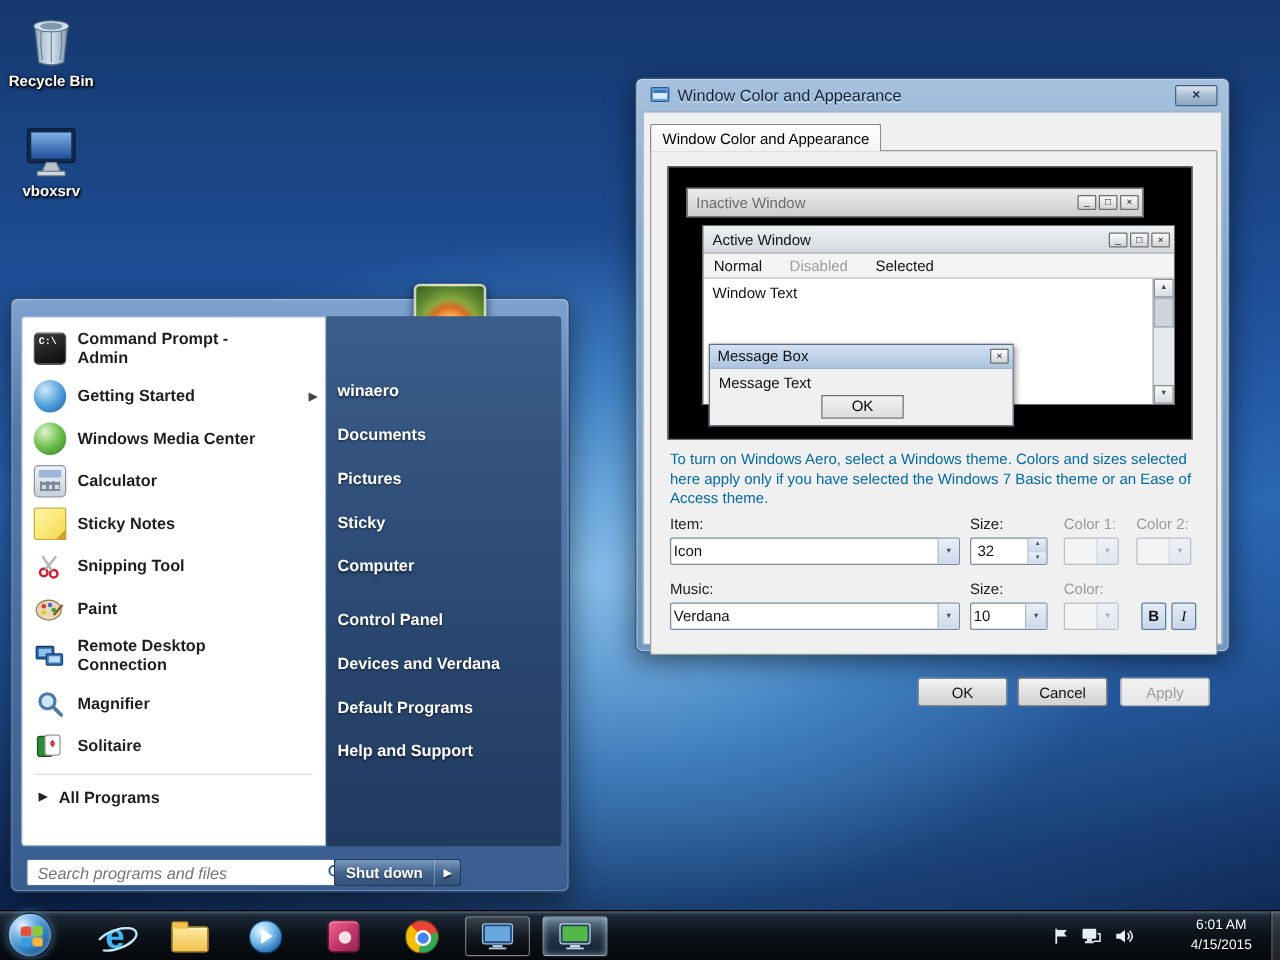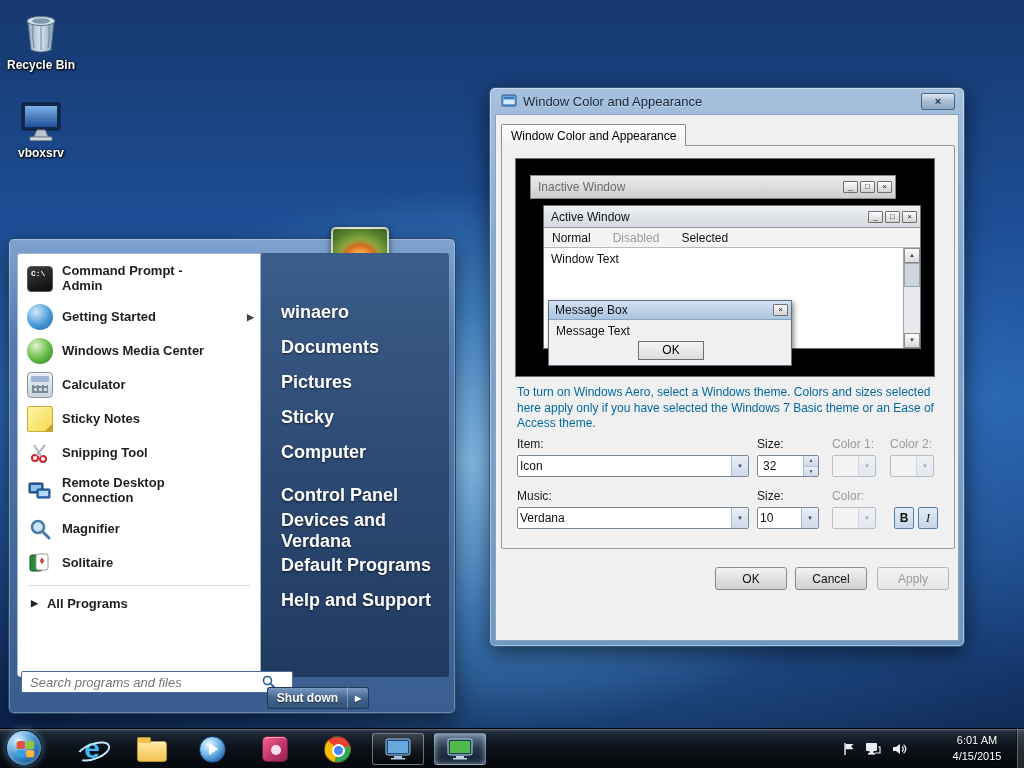--- a/index.html
+++ b/index.html
@@ -34,39 +34,39 @@
   .ic-wmc{border-radius:50%;background:radial-gradient(circle at 35% 30%, #dff2cf, #6cc04a 50%, #2a7a1e);}
   .ic-calc{background:linear-gradient(#eef2f6,#c8d2dc);border:1px solid #8a97a5;}
   .ic-calc::before{content:"";position:absolute;left:3px;right:3px;top:3px;height:6px;background:#9fb6d9;border-radius:1px;}
   .ic-calc::after{content:"";position:absolute;left:4px;right:4px;top:12px;bottom:4px;
     background:repeating-linear-gradient(0deg,#7d8c9a 0 2px,transparent 2px 5px),repeating-linear-gradient(90deg,#7d8c9a 0 2px,transparent 2px 5px);}
   .ic-notes{background:linear-gradient(135deg,#fff6a8,#f5d94e);border:1px solid #c9ae35;border-radius:2px;}
   .ic-notes::after{content:"";position:absolute;right:-1px;bottom:-1px;border-style:solid;border-width:0 0 9px 9px;border-color:transparent transparent #c9a32e transparent;}
   
   .sm-right{position:absolute;left:252px;top:14px;width:188px;height:424px;border-radius:0 3px 3px 0;
     background:linear-gradient(180deg,#3c5d8a 0%,#2c4a74 50%,#213b5f 100%);padding-top:42px;}
-  .sm-ritem{height:35px;display:flex;align-items:center;padding-left:20px;color:#fff;font-size:18px;font-weight:600;
+  .sm-ritem{height:35px;display:flex;align-items:center;padding-left:9px;color:#fff;font-size:13px;font-weight:600;
     text-shadow:0 1px 2px rgba(0,0,0,.6);cursor:default;}
   .sm-ritem.gap{margin-top:8px;}
   .user-pic{position:absolute;left:322px;top:-12px;width:58px;height:58px;border-radius:5px;
     border:2px solid rgba(255,255,255,.7);box-shadow:0 2px 7px rgba(0,0,0,.55);
     background:radial-gradient(circle at 50% 60%, #ffd27a 0 14%, #f29b3e 26%, #d96a25 38%, #8aa83f 52%, #55802c 75%, #3c6020 100%);}
-  .search-box{position:absolute;left:12px;top:432px;width:272px;height:22px;background:#fff;border:1px solid #486e9e;border-radius:2px;
+  .search-box{position:absolute;left:12px;top:448px;width:272px;height:22px;background:#fff;border:1px solid #486e9e;border-radius:2px;
     display:flex;align-items:center;padding:0 16px 0 6px;}
   .search-box input{flex:1;border:none;outline:none;font-style:italic;font-size:13px;color:#555;background:transparent;
     font-family:"Liberation Sans",sans-serif;}
   .shutdown{position:absolute;left:258px;top:448px;height:22px;display:flex;}
   .sd-main,.sd-arrow{background:linear-gradient(180deg,#7a9ac2,#44658e 50%,#33527c);border:1px solid #1f3a58;color:#fff;
     font-size:12px;font-weight:bold;display:flex;align-items:center;justify-content:center;text-shadow:0 1px 1px rgba(0,0,0,.6);cursor:default;}
   .sd-main{width:80px;border-radius:3px 0 0 3px;border-right:none;}
   .sd-arrow{width:22px;border-radius:0 3px 3px 0;font-size:8px;border-left:1px solid rgba(255,255,255,.3);}
   
-  .dialog{position:absolute;left:489px;top:62px;width:476px;height:560px;border-radius:6px;
+  .dialog{position:absolute;left:508px;top:62px;width:476px;height:460px;border-radius:6px;
     background:linear-gradient(180deg,#a7c1dd 0%,#84a9cf 30%,#6f98c2 100%);
-    border:1px solid #37547a;box-shadow:0 6px 22px rgba(0,0,0,.55), inset 0 0 0 1px rgba(255,255,255,.4);margin-top:25px;}
+    border:1px solid #37547a;box-shadow:0 6px 22px rgba(0,0,0,.55), inset 0 0 0 1px rgba(255,255,255,.4);}
   .dlg-caption{position:absolute;left:0;top:0;right:0;height:26px;display:flex;align-items:center;padding:0 8px 0 11px;}
   .dlg-title{font-size:13px;color:#13233a;margin-left:6px;text-shadow:0 1px 0 rgba(255,255,255,.4);}
   .dlg-close{position:absolute;right:9px;top:5px;width:34px;height:17px;border-radius:2px;
     background:linear-gradient(#dfe7f1,#a9bcd2 50%,#90a7c2);border:1px solid #44658c;color:#23354c;
     font-size:11px;line-height:14px;text-align:center;font-weight:bold;cursor:default;}
   .dlg-client{position:absolute;left:5px;right:5px;top:26px;bottom:5px;background:#f0f0f0;border:1px solid #8ea4bd;}
   .tab{position:absolute;left:5px;top:9px;height:22px;padding:0 9px;background:linear-gradient(#fdfdfd,#f2f2f2);
     border:1px solid #8a8a8a;border-bottom:none;border-radius:2px 2px 0 0;font-size:12px;display:flex;align-items:center;z-index:2;}
   .tab-page{position:absolute;left:5px;top:30px;width:454px;height:404px;background:#f0f0f0;border:1px solid #9a9a9a;border-radius:0 2px 2px 2px;}
   .preview{position:absolute;left:19px;top:43px;width:420px;height:219px;background:#000;border:1px solid #6e6e6e;}
@@ -223,20 +223,33 @@
       <div class="sm-item">
         <span class="ic">
           <svg width="24" height="24">
               <circle cx="7" cy="17" r="3" fill="none" stroke="#c23" stroke-width="2"></circle>
               <circle cx="15" cy="18" r="3" fill="none" stroke="#c23" stroke-width="2"></circle>
               <path d="M8.5 14.5 L17 4 M13.5 15.5 L6 4" stroke="#aab8c2" stroke-width="2"></path>
             </svg>
         </span>
         <span class="sm-label">Snipping Tool</span>
       </div>
+      <div class="sm-item">
+        <span class="ic">
+          <svg width="24" height="24">
+              <ellipse cx="11" cy="13" rx="10" ry="8" fill="#e8d8b8" stroke="#9a7d4e"></ellipse>
+              <circle cx="7" cy="10" r="1.8" fill="#d03a2a"></circle>
+              <circle cx="12" cy="9" r="1.8" fill="#3a6fd0"></circle>
+              <circle cx="15" cy="13" r="1.8" fill="#3aa03a"></circle>
+              <circle cx="7" cy="15" r="1.8" fill="#e8c22a"></circle>
+              <path d="M15 17 l7 -8" stroke="#8a5a2a" stroke-width="2"></path>
+            </svg>
+        </span>
+        <span class="sm-label">Paint</span>
+      </div>
       <div class="sm-item h2">
         <span class="ic">
           <svg width="24" height="24">
               <rect x="1" y="4" width="14" height="10" rx="1" fill="#2a62a8" stroke="#13375e"></rect>
               <rect x="3" y="6" width="10" height="6" fill="#8fc3ee"></rect>
               <rect x="9" y="10" width="13" height="9" rx="1" fill="#3a74bc" stroke="#16406e"></rect>
               <rect x="11" y="12" width="9" height="5" fill="#b8dcf8"></rect>
             </svg>
         </span>
         <span class="sm-label">Remote Desktop Connection</span>

